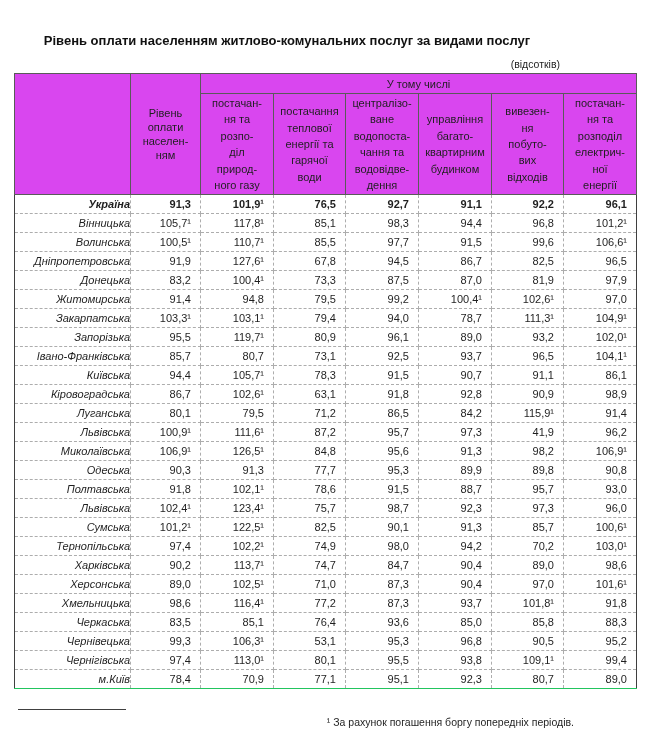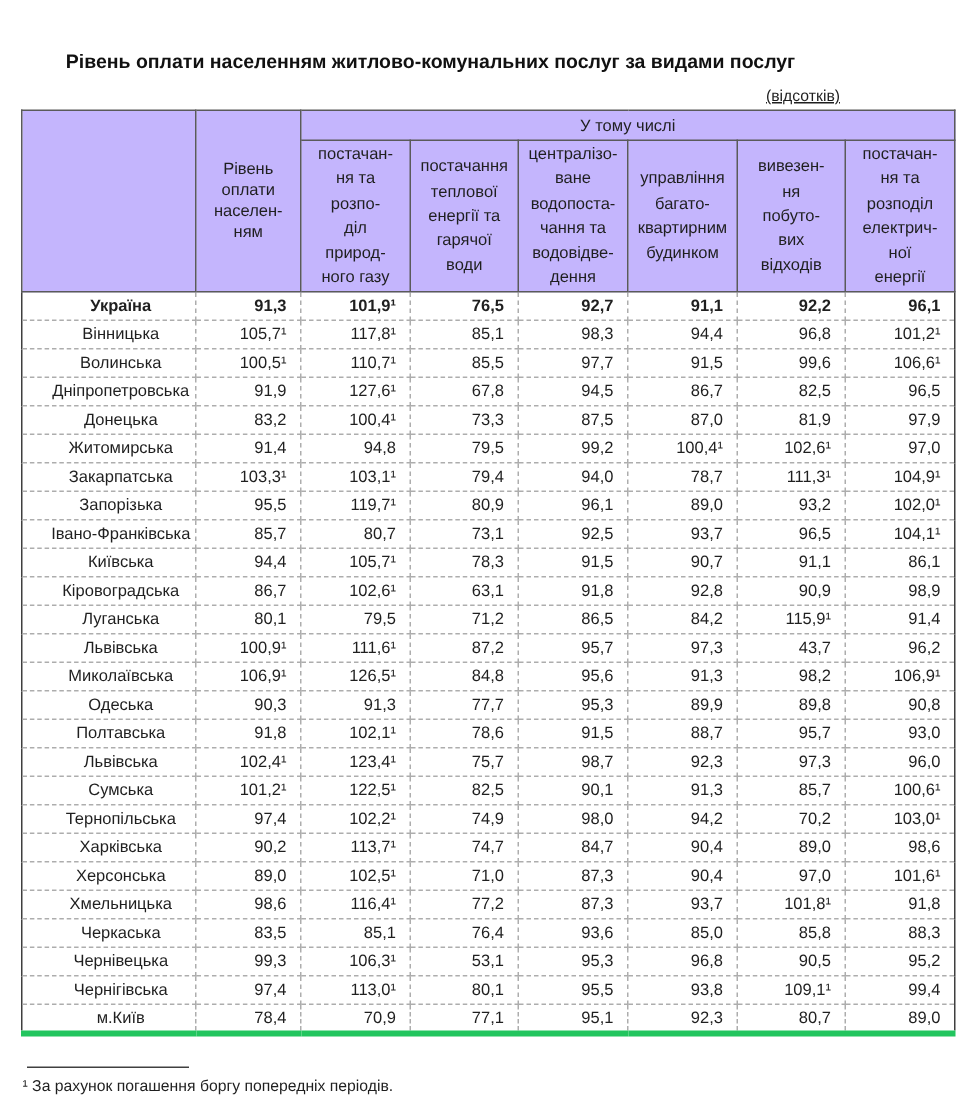--- a/index.html
+++ b/index.html
@@ -19,69 +19,69 @@
     font-size: 13px;
     line-height: 20px;
     color: #111;
   }
 
   .units-note {
     text-align: right;
     font-size: 10.5px;
     color: #1f1f1f;
     margin: 7px 14px 3px 0;
-    text-decoration: underline;
   }
 
   table.stat-table {
     border-collapse: collapse;
     table-layout: fixed;
     width: 622px;
     margin-left: 14px;
     border: 1px solid #3f3f3f;
   }
   .stat-table th {
     border: 1px solid #5a5a5a;
     font-weight: normal;
     font-size: 11px;
     text-align: center;
     vertical-align: middle;
     white-space: pre-line;
     line-height: 16.4px;
     padding: 1px 1px;
-    background: #c4b5fd;
+    background: #d946ef;
   }
   .stat-table thead tr.group-row th { height: 20px; line-height: 14px; }
   .stat-table thead tr.subhead-row th { height: 101px; }
 
   .stat-table tbody td {
     border: 1px dashed #adadad;
     font-size: 11px;
     height: 19px;
     padding: 0;
     vertical-align: middle;
     background: #fff;
   }
-  .stat-table tbody td.region-cell { text-align: center; padding-left: 16px; }
+  .stat-table tbody td.region-cell { text-align: right; padding-left: 16px; font-style: italic; }
   .stat-table tbody td.num-cell { text-align: right; padding-right: 9px; }
   .stat-table tbody tr td:first-child { border-left: 1px solid #3f3f3f; }
   .stat-table tbody tr td:last-child  { border-right: 1px solid #3f3f3f; }
-  .stat-table tbody tr:last-child td  { border-bottom: 4px solid #22c55e; }
+  .stat-table tbody tr:last-child td  { border-bottom: 1px solid #22c55e; }
   .stat-table tbody tr.bold td { font-weight: bold; }
 
   .footnote-rule {
     width: 108px;
     border: none;
     border-top: 1px solid #404040;
     margin: 20px 0 6px 18px;
   }
   .footnote {
     font-size: 10.5px;
     margin-left: 15px;
     color: #1f1f1f;
+    text-align: right;
   }
 </style>
 </head>
 <body>
 
 <div class="page">
 
   <div class="title-block">
     <div>Рівень оплати населенням житлово-комунальних послуг за видами послуг</div>
   </div>
@@ -264,21 +264,21 @@
     <td class="num-cell">115,9¹</td>
     <td class="num-cell">91,4</td>
   </tr>
         <tr>
     <td class="region-cell">Львівська</td>
     <td class="num-cell">100,9¹</td>
     <td class="num-cell">111,6¹</td>
     <td class="num-cell">87,2</td>
     <td class="num-cell">95,7</td>
     <td class="num-cell">97,3</td>
-    <td class="num-cell">43,7</td>
+    <td class="num-cell">41,9</td>
     <td class="num-cell">96,2</td>
   </tr>
         <tr>
     <td class="region-cell">Миколаївська</td>
     <td class="num-cell">106,9¹</td>
     <td class="num-cell">126,5¹</td>
     <td class="num-cell">84,8</td>
     <td class="num-cell">95,6</td>
     <td class="num-cell">91,3</td>
     <td class="num-cell">98,2</td>

